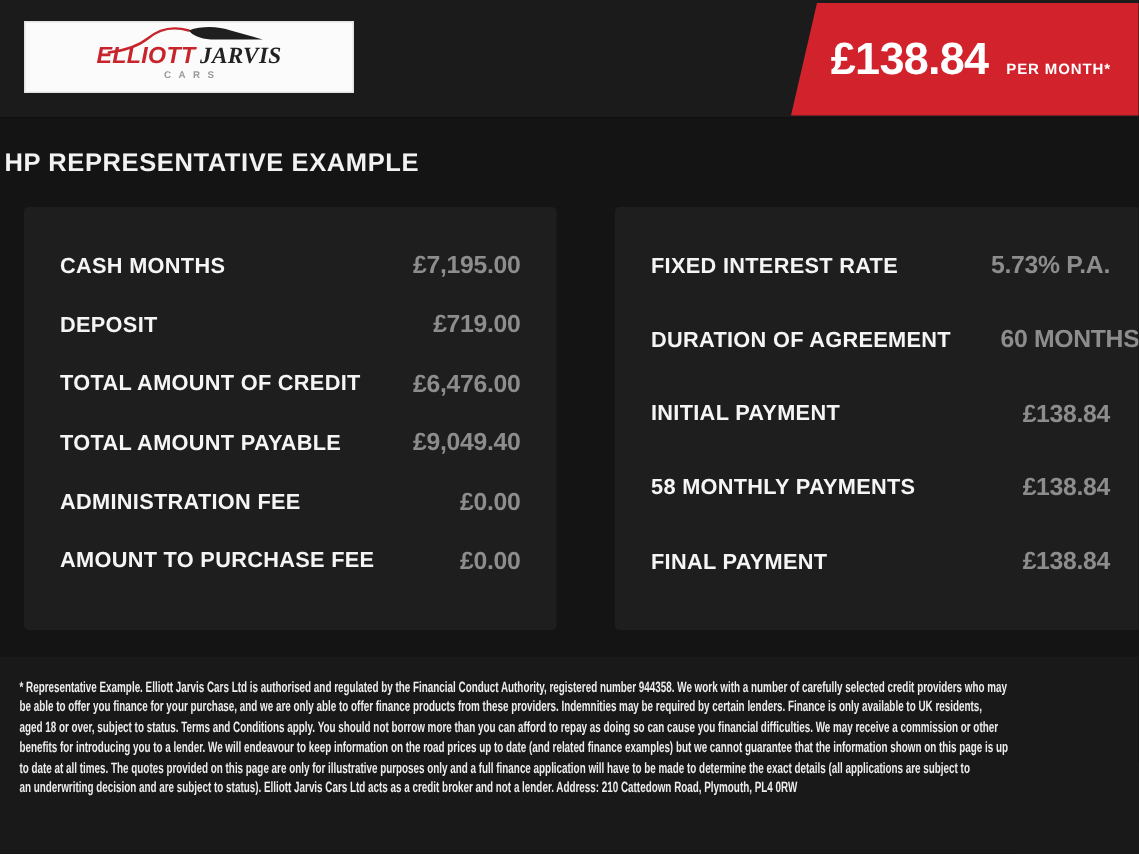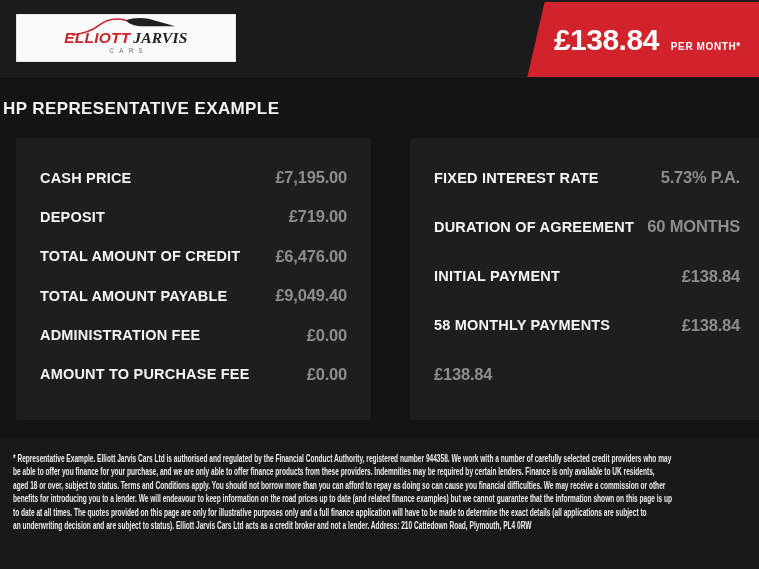--- a/index.html
+++ b/index.html
@@ -51,21 +51,21 @@
     box-sizing:border-box;padding:20px 24px 26px 24px;
     display:flex;flex-direction:column;justify-content:space-between;
   }
   .panel-left{left:16px;width:355px;}
   .panel-right{left:410px;width:354px;}
   .fin-row{display:flex;justify-content:space-between;align-items:center;height:39px;}
   .fin-label{
     color:#f5f5f5;font-size:14.5px;font-weight:bold;letter-spacing:.2px;white-space:nowrap;
   }
   .fin-value{
-    color:#8d8d8d;font-size:16.5px;font-weight:bold;letter-spacing:-.2px;white-space:nowrap;
+    color:#8d8d8d;font-size:16.5px;font-weight:bold;letter-spacing:-.2px;white-space:nowrap;margin-left:33px;
   }
   
   .disclaimer-band{
     position:absolute;left:0;top:438px;width:759px;height:131px;background:#191919;
   }
   .disclaimer{
     position:absolute;left:13px;top:452px;width:732px;
     color:#ededed;font-size:10px;font-weight:bold;line-height:13.4px;
   }
   .fp-line{white-space:nowrap;width:max-content;transform-origin:left center;}
@@ -91,21 +91,21 @@
   <div class="price-banner-inner">
     <span class="price-amount">£138.84</span>
     <span class="price-suffix">PER MONTH*</span>
   </div>
 </div>
 
 <div class="page-title">HP REPRESENTATIVE EXAMPLE</div>
 
 <div class="panel panel-left">
   <div class="fin-row">
-    <span class="fin-label">CASH PRICE</span>
+    <span class="fin-label">CASH MONTHS</span>
     <span class="fin-value">£7,195.00</span>
   </div>
   <div class="fin-row">
     <span class="fin-label">DEPOSIT</span>
     <span class="fin-value">£719.00</span>
   </div>
   <div class="fin-row">
     <span class="fin-label">TOTAL AMOUNT OF CREDIT</span>
     <span class="fin-value">£6,476.00</span>
   </div>
@@ -134,20 +134,21 @@
   </div>
   <div class="fin-row">
     <span class="fin-label">INITIAL PAYMENT</span>
     <span class="fin-value">£138.84</span>
   </div>
   <div class="fin-row">
     <span class="fin-label">58 MONTHLY PAYMENTS</span>
     <span class="fin-value">£138.84</span>
   </div>
   <div class="fin-row">
+    <span class="fin-label">FINAL PAYMENT</span>
     <span class="fin-value">£138.84</span>
   </div>
 </div>
 
 <div class="disclaimer-band"></div>
 <div class="disclaimer">
   <div class="fp-line" style="transform: scaleX(0.657572);">* Representative Example. Elliott Jarvis Cars Ltd is authorised and regulated by the Financial Conduct Authority, registered number 944358. We work with a number of carefully selected credit providers who may</div>
   <div class="fp-line" style="transform: scaleX(0.657572);">be able to offer you finance for your purchase, and we are only able to offer finance products from these providers. Indemnities may be required by certain lenders. Finance is only available to UK residents,</div>
   <div class="fp-line" style="transform: scaleX(0.657572);">aged 18 or over, subject to status. Terms and Conditions apply. You should not borrow more than you can afford to repay as doing so can cause you financial difficulties. We may receive a commission or other</div>
   <div class="fp-line" style="transform: scaleX(0.657572);">benefits for introducing you to a lender. We will endeavour to keep information on the road prices up to date (and related finance examples) but we cannot guarantee that the information shown on this page is up</div>

